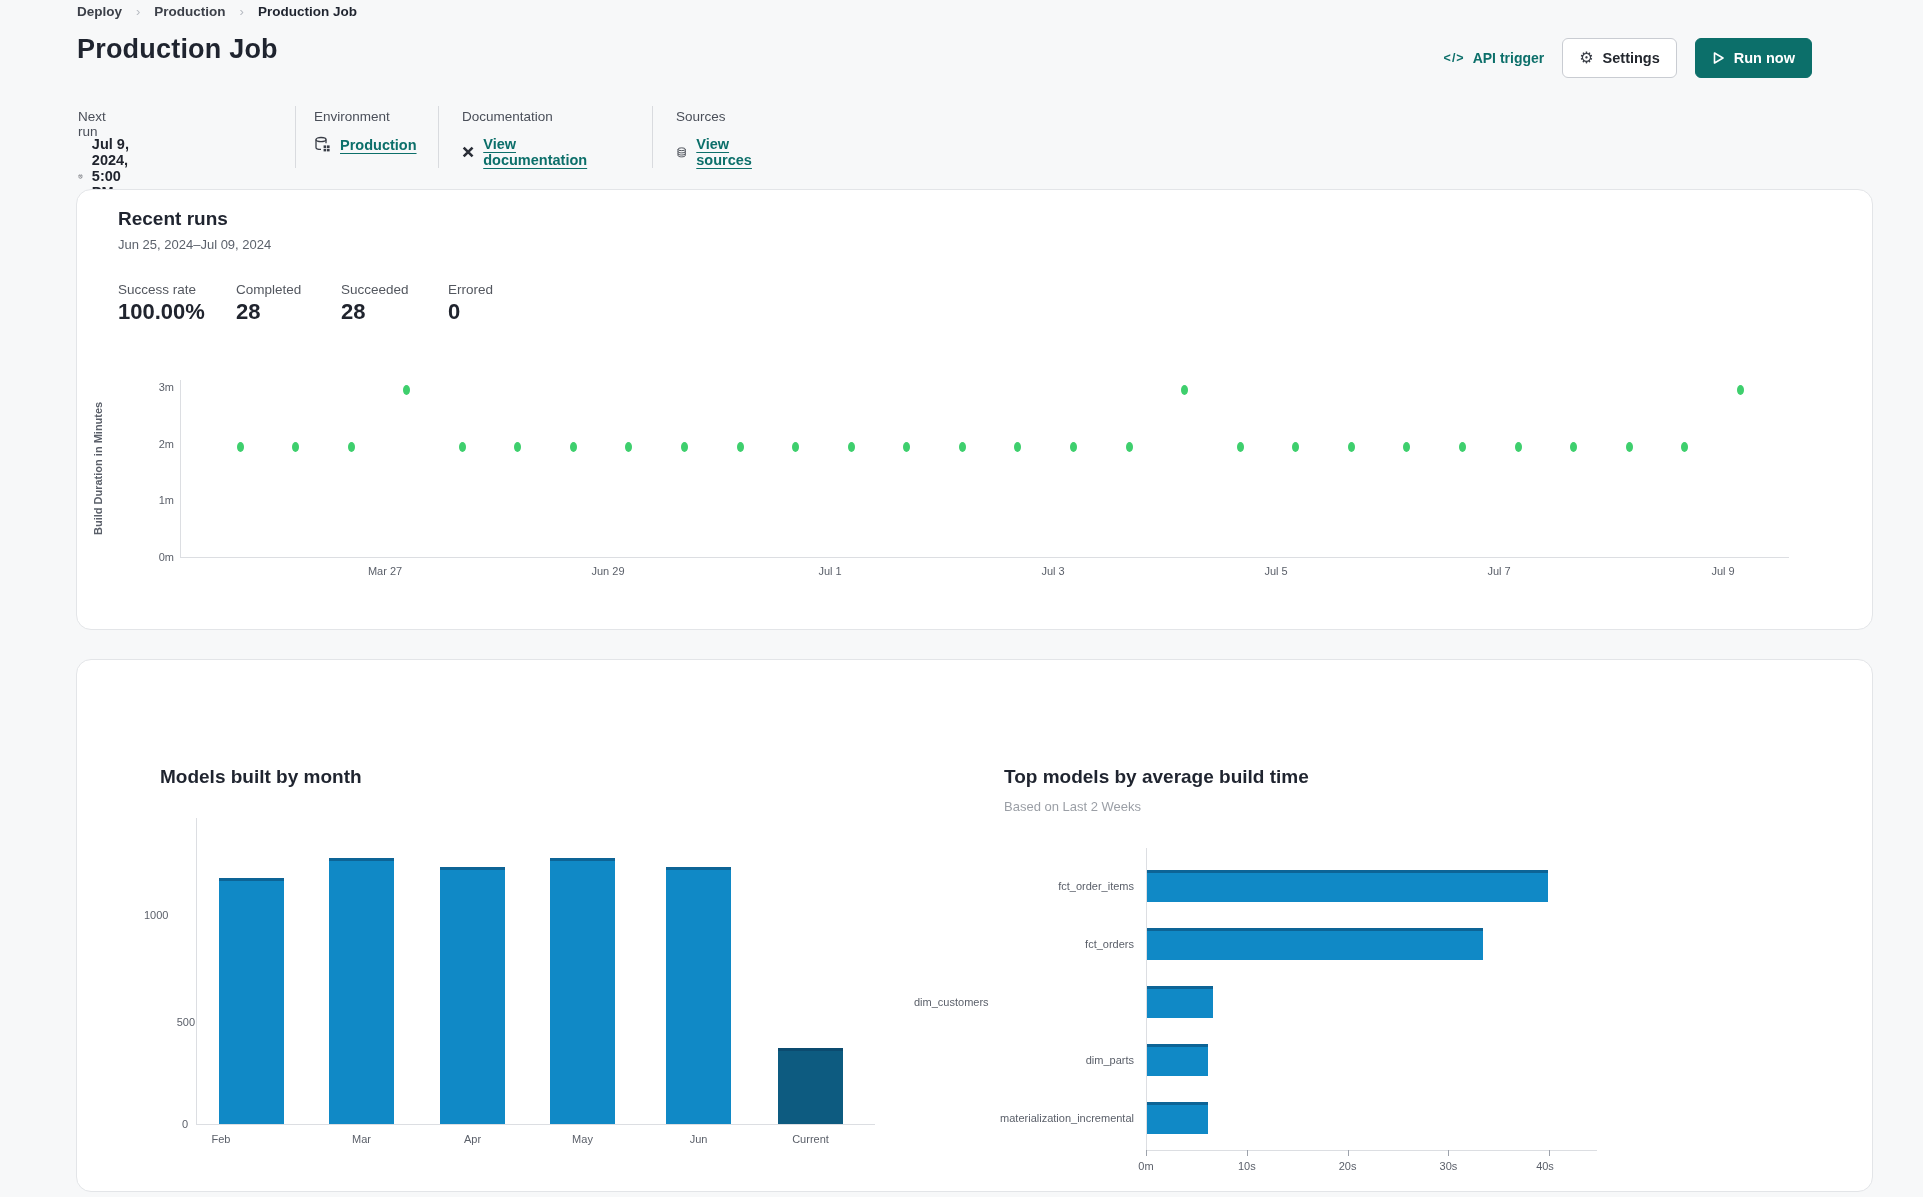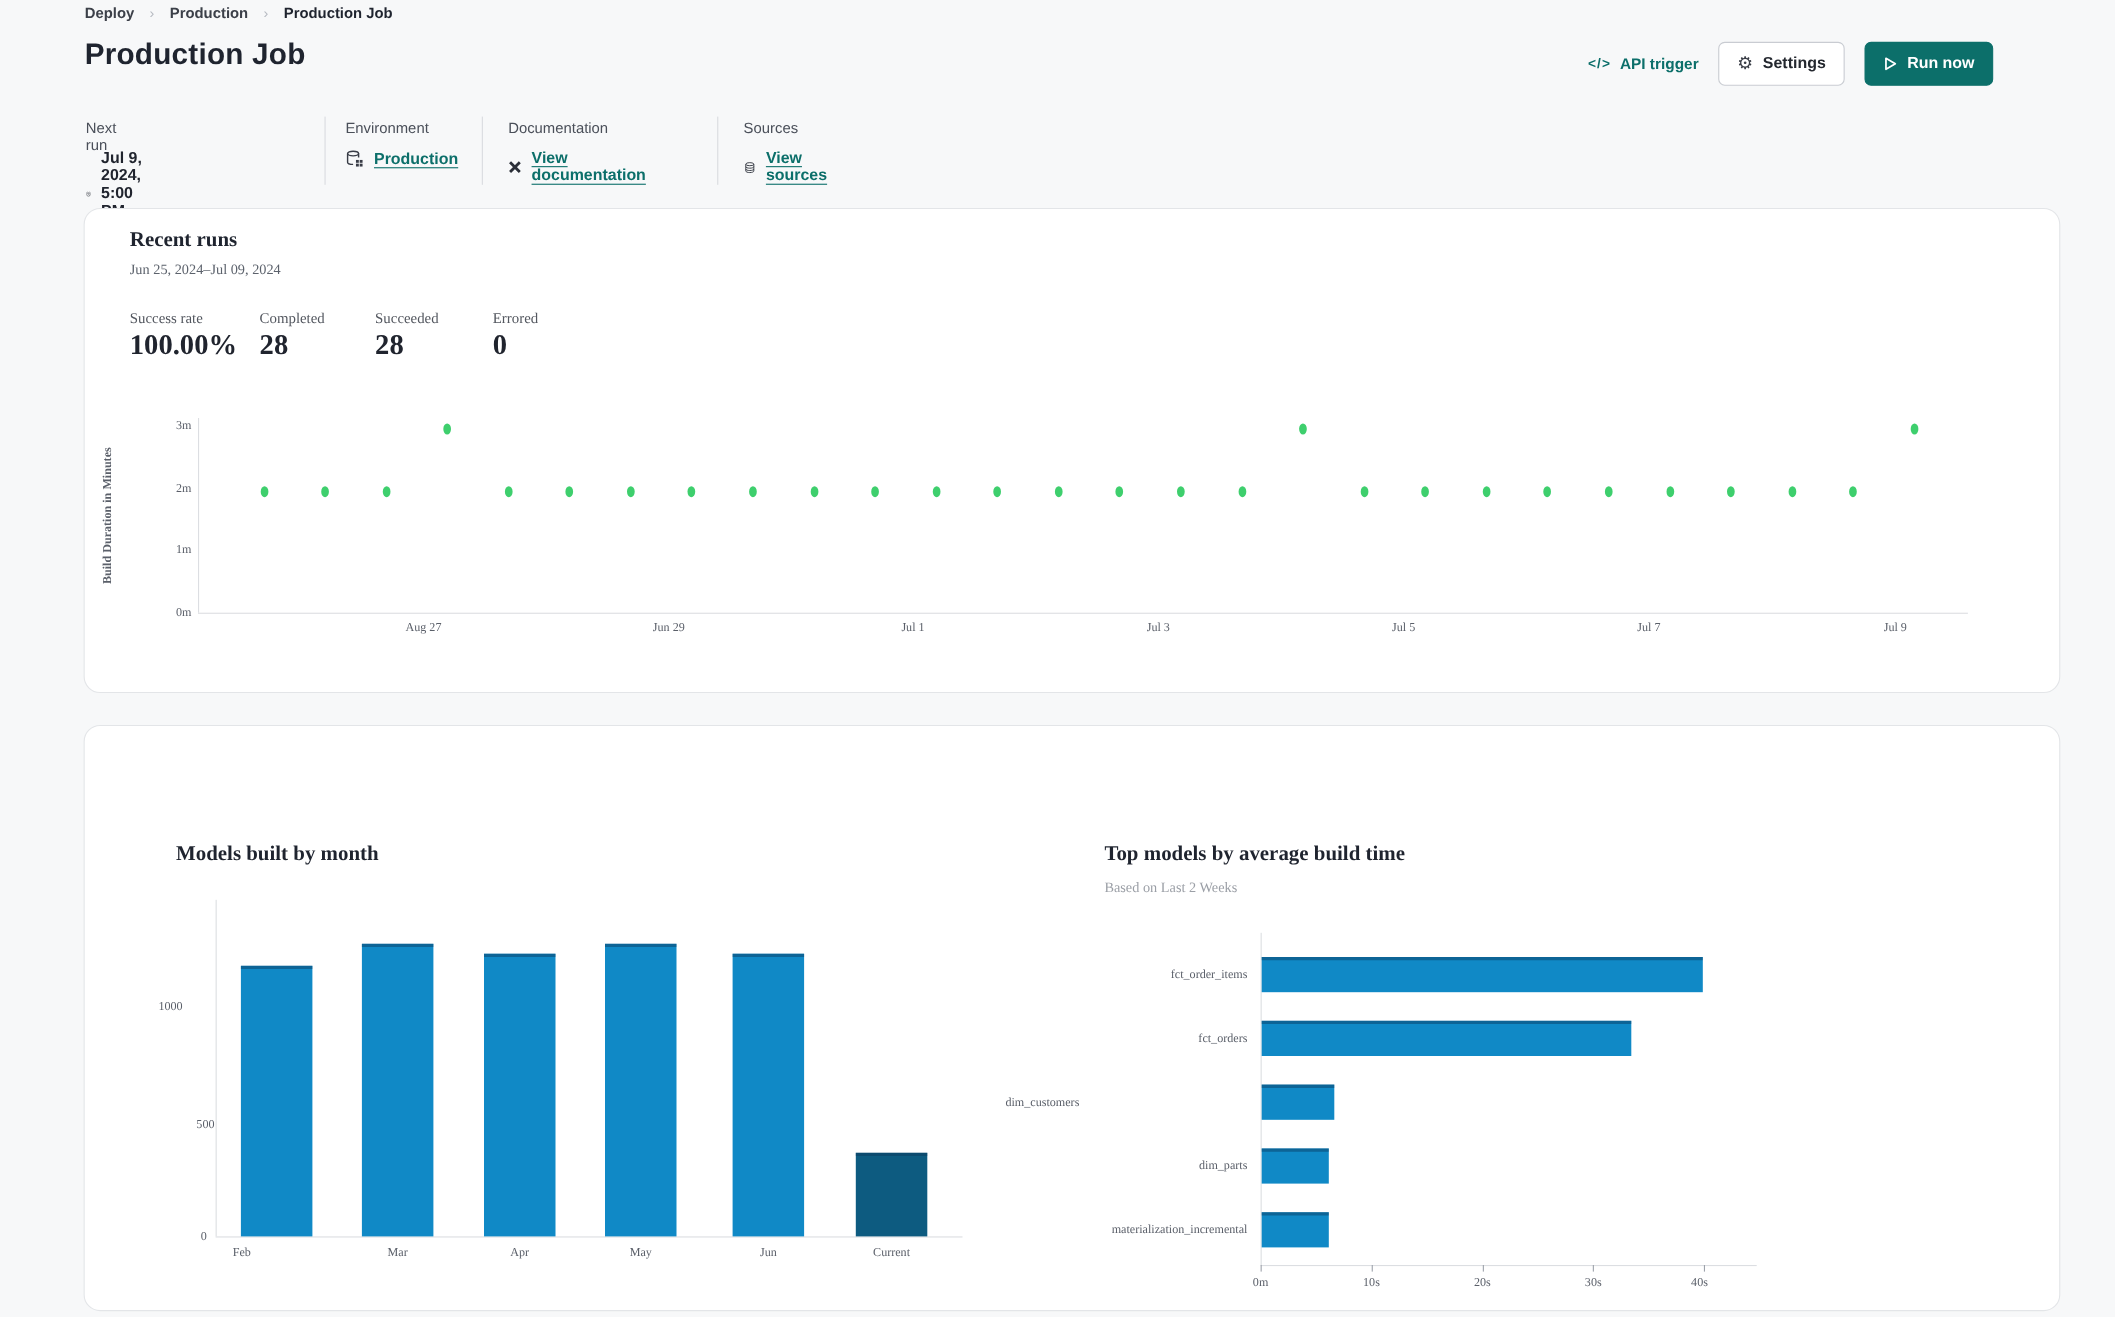--- a/index.html
+++ b/index.html
@@ -26,27 +26,27 @@
   .gear-glyph { font-family:"DejaVu Sans", sans-serif; font-size:16px; line-height:1; color:#3a3e47; }
   
   .info-row { position:absolute; left:0; top:0; }
   .info-label { position:absolute; top:109px; font-size:13.5px; color:#4a4f59; }
   .info-value { position:absolute; top:136px; display:flex; align-items:center; gap:9px;
     font-size:14.5px; font-weight:600; color:#20242e; }
   .info-link { color:#0c6f6a; text-decoration:underline; text-underline-offset:3px; cursor:pointer; }
   .vdiv { position:absolute; top:106px; width:1px; height:62px; background:#d9dbdf; }
   
   .card { position:absolute; left:76px; width:1797px; background:#ffffff;
-    border:1px solid #e3e5e8; border-radius:15px;font-family:Liberation Serif, serif; }
+    border:1px solid #e3e5e8; border-radius:15px; }
   .card-recent { top:189px; height:441px; }
   .card-insights { top:659px; height:533px; }
   .rr-title { position:absolute; left:41px; top:18px; font-size:19px; font-weight:700; color:#1f242f; }
   .rr-dates { position:absolute; left:41px; top:47px; font-size:13px; color:#5c626c; }
   .stat-label { position:absolute; top:92px; font-size:13.5px; color:#53575f; }
-  .stat-value { position:absolute; top:109px; font-size:26px; font-weight:700; color:#20242e; }
+  .stat-value { position:absolute; top:109px; font-size:22px; font-weight:700; color:#20242e; }
   
   .tabstrip { position:absolute; left:0; top:0; width:100%; height:42px; border-bottom:1px solid #e7e8ea;
     display:flex; align-items:stretch; padding-left:24px; }
   .tab { display:flex; align-items:center; padding:0 24px; font-size:14.5px; color:#3f4652; cursor:pointer;
     border-bottom:3px solid transparent; }
   .tab.active { color:#0c6f6a; font-weight:700; border-bottom-color:#0c6f6a; }
   
   .chart-title { position:absolute; font-size:19px; font-weight:700; color:#1f242f; }
   .chart-subtitle { position:absolute; font-size:13px; color:#9b9fa6; }
   .axis-line { position:absolute; background:#dcdee2; }
@@ -154,21 +154,21 @@
     <span class="stat-value" style="left:371px">0</span>
 
     <div id="scatter-chart">
         <div class="axis-line" style="left: 103px; top: 190px; width: 1px; height: 177px;"></div>
         <div class="axis-line" style="left: 103px; top: 367px; width: 1609px; height: 1px;"></div>
         <div class="tick-label" style="left: 67px; top: 361px; width: 30px; text-align: right;">0m</div>
         <div class="tick-label" style="left: 67px; top: 304.4px; width: 30px; text-align: right;">1m</div>
         <div class="tick-label" style="left: 67px; top: 247.8px; width: 30px; text-align: right;">2m</div>
         <div class="tick-label" style="left: 67px; top: 191.2px; width: 30px; text-align: right;">3m</div>
         <div class="y-label-vert" style="left: 14px; top: 190px; height: 177px; line-height: 14px;">Build Duration in Minutes</div>
-        <div class="tick-label" style="left: 278px; top: 375px; width: 60px; text-align: center;">Aug 27</div>
+        <div class="tick-label" style="left: 278px; top: 375px; width: 60px; text-align: center;">Mar 27</div>
         <div class="tick-label" style="left: 501px; top: 375px; width: 60px; text-align: center;">Jun 29</div>
         <div class="tick-label" style="left: 723px; top: 375px; width: 60px; text-align: center;">Jul 1</div>
         <div class="tick-label" style="left: 946px; top: 375px; width: 60px; text-align: center;">Jul 3</div>
         <div class="tick-label" style="left: 1169px; top: 375px; width: 60px; text-align: center;">Jul 5</div>
         <div class="tick-label" style="left: 1392px; top: 375px; width: 60px; text-align: center;">Jul 7</div>
         <div class="tick-label" style="left: 1616px; top: 375px; width: 60px; text-align: center;">Jul 9</div>
         <div class="dot" style="left: 159.5px; top: 251.63px; width: 7px; height: 10px; background: rgb(62, 207, 109);"></div>
         <div class="dot" style="left: 215.07px; top: 251.63px; width: 7px; height: 10px; background: rgb(62, 207, 109);"></div>
         <div class="dot" style="left: 270.64px; top: 251.63px; width: 7px; height: 10px; background: rgb(62, 207, 109);"></div>
         <div class="dot" style="left: 326.21px; top: 195.03px; width: 7px; height: 10px; background: rgb(62, 207, 109);"></div>

